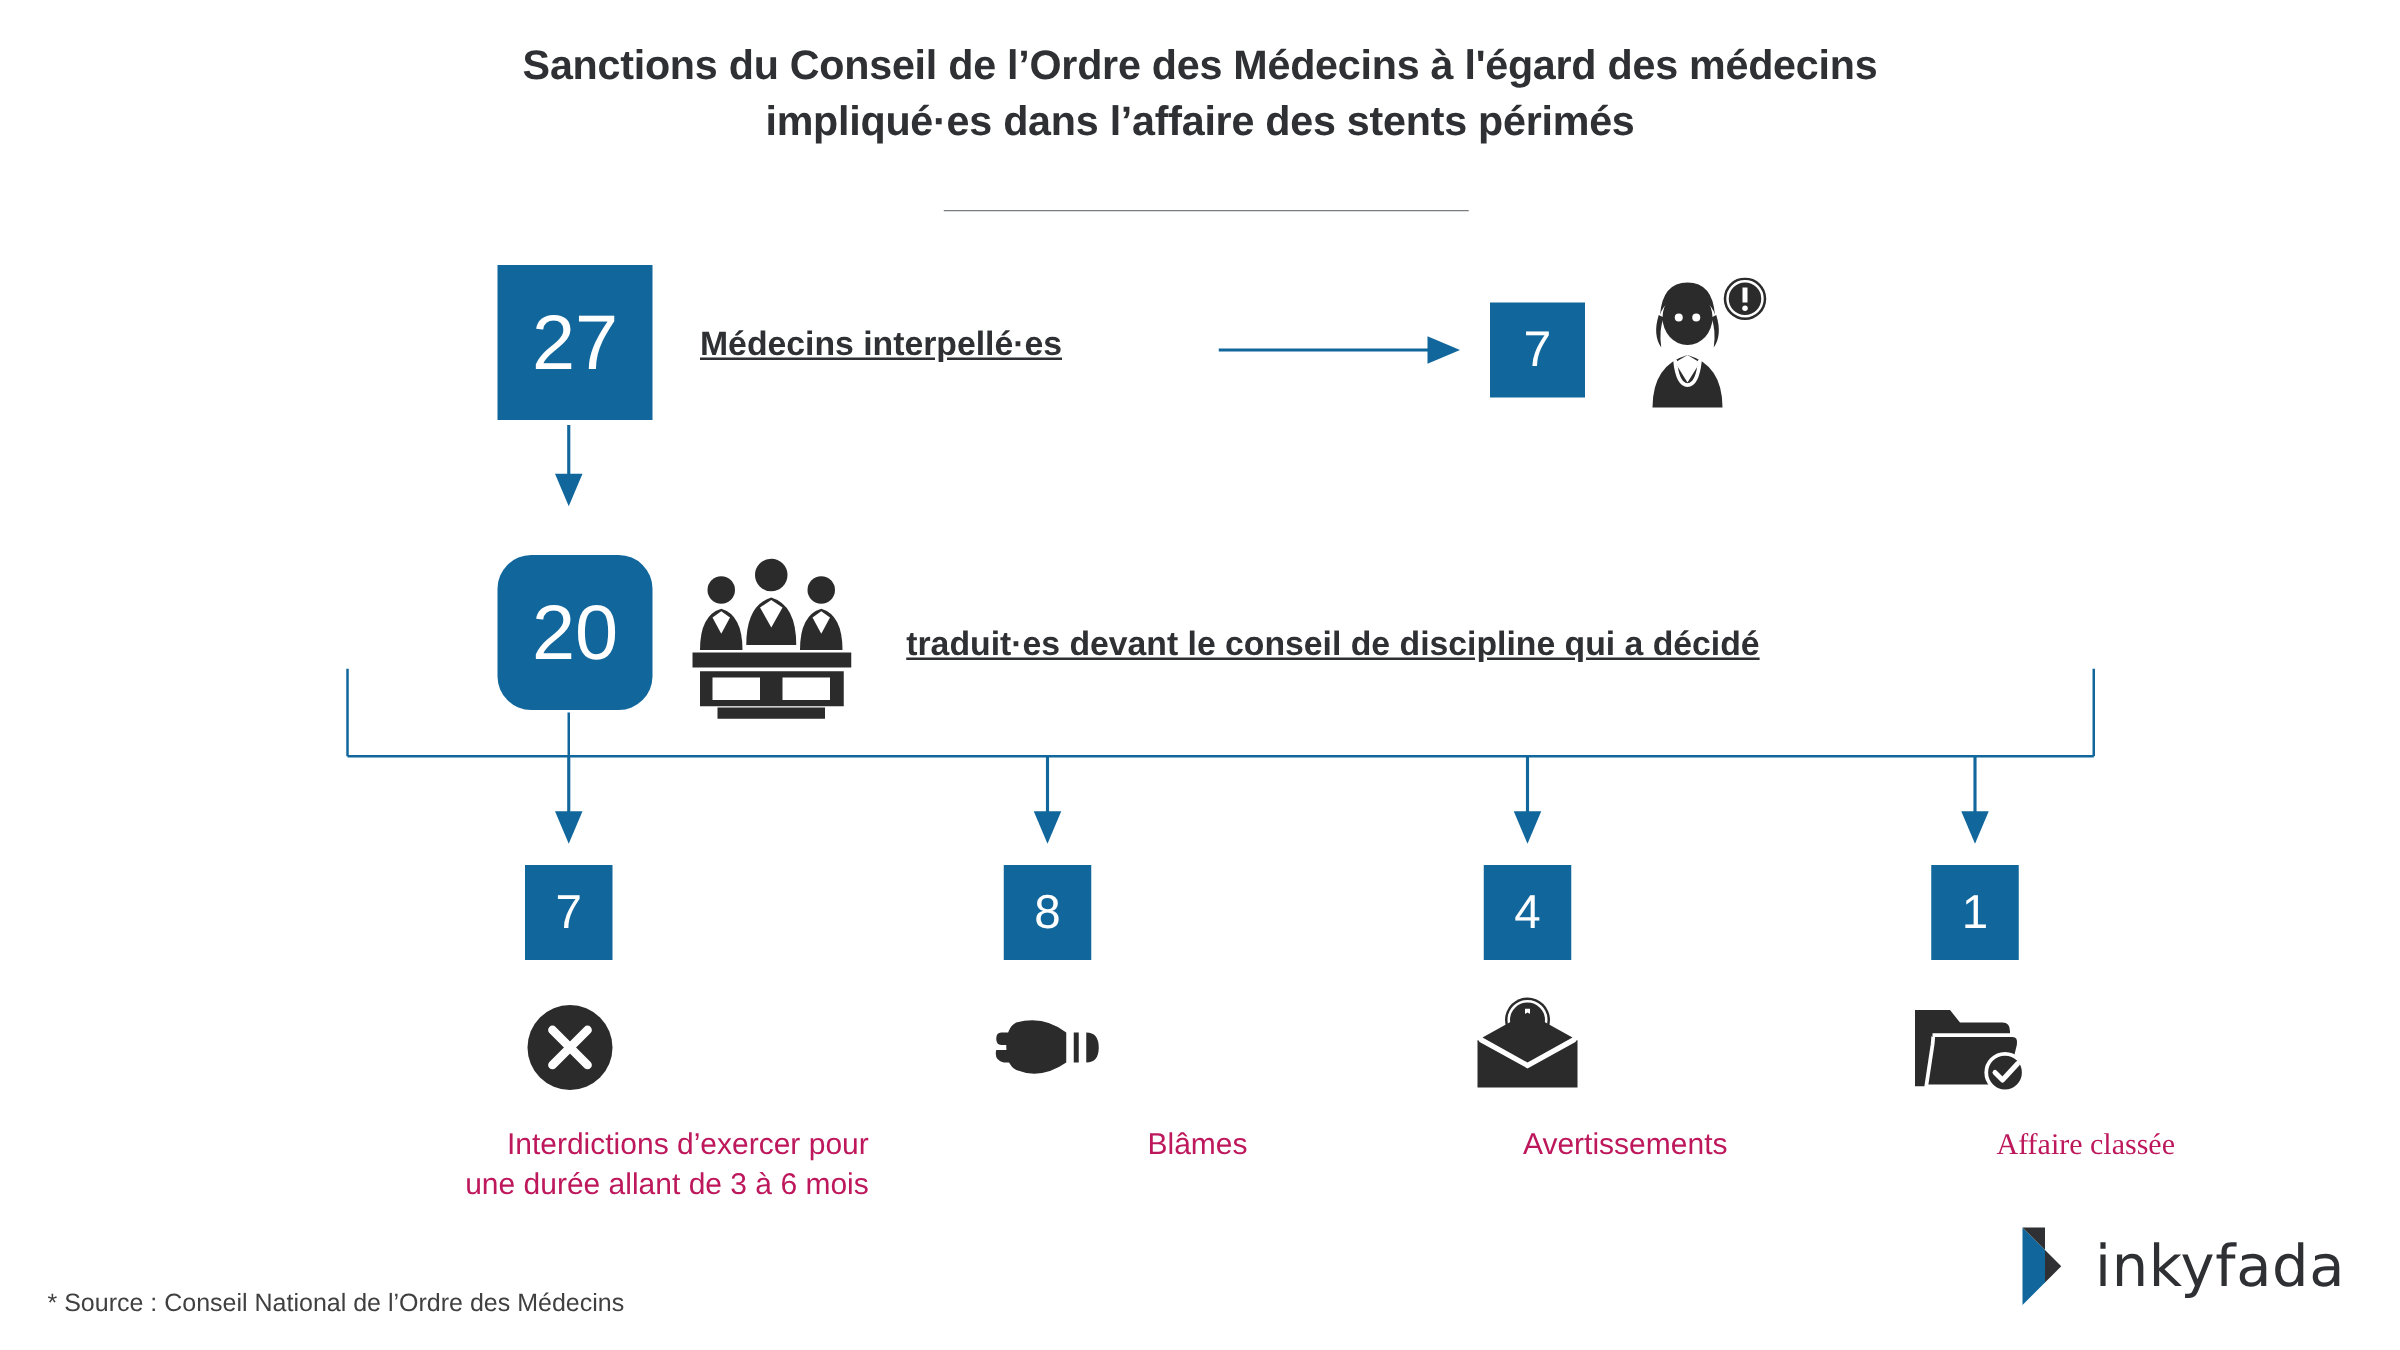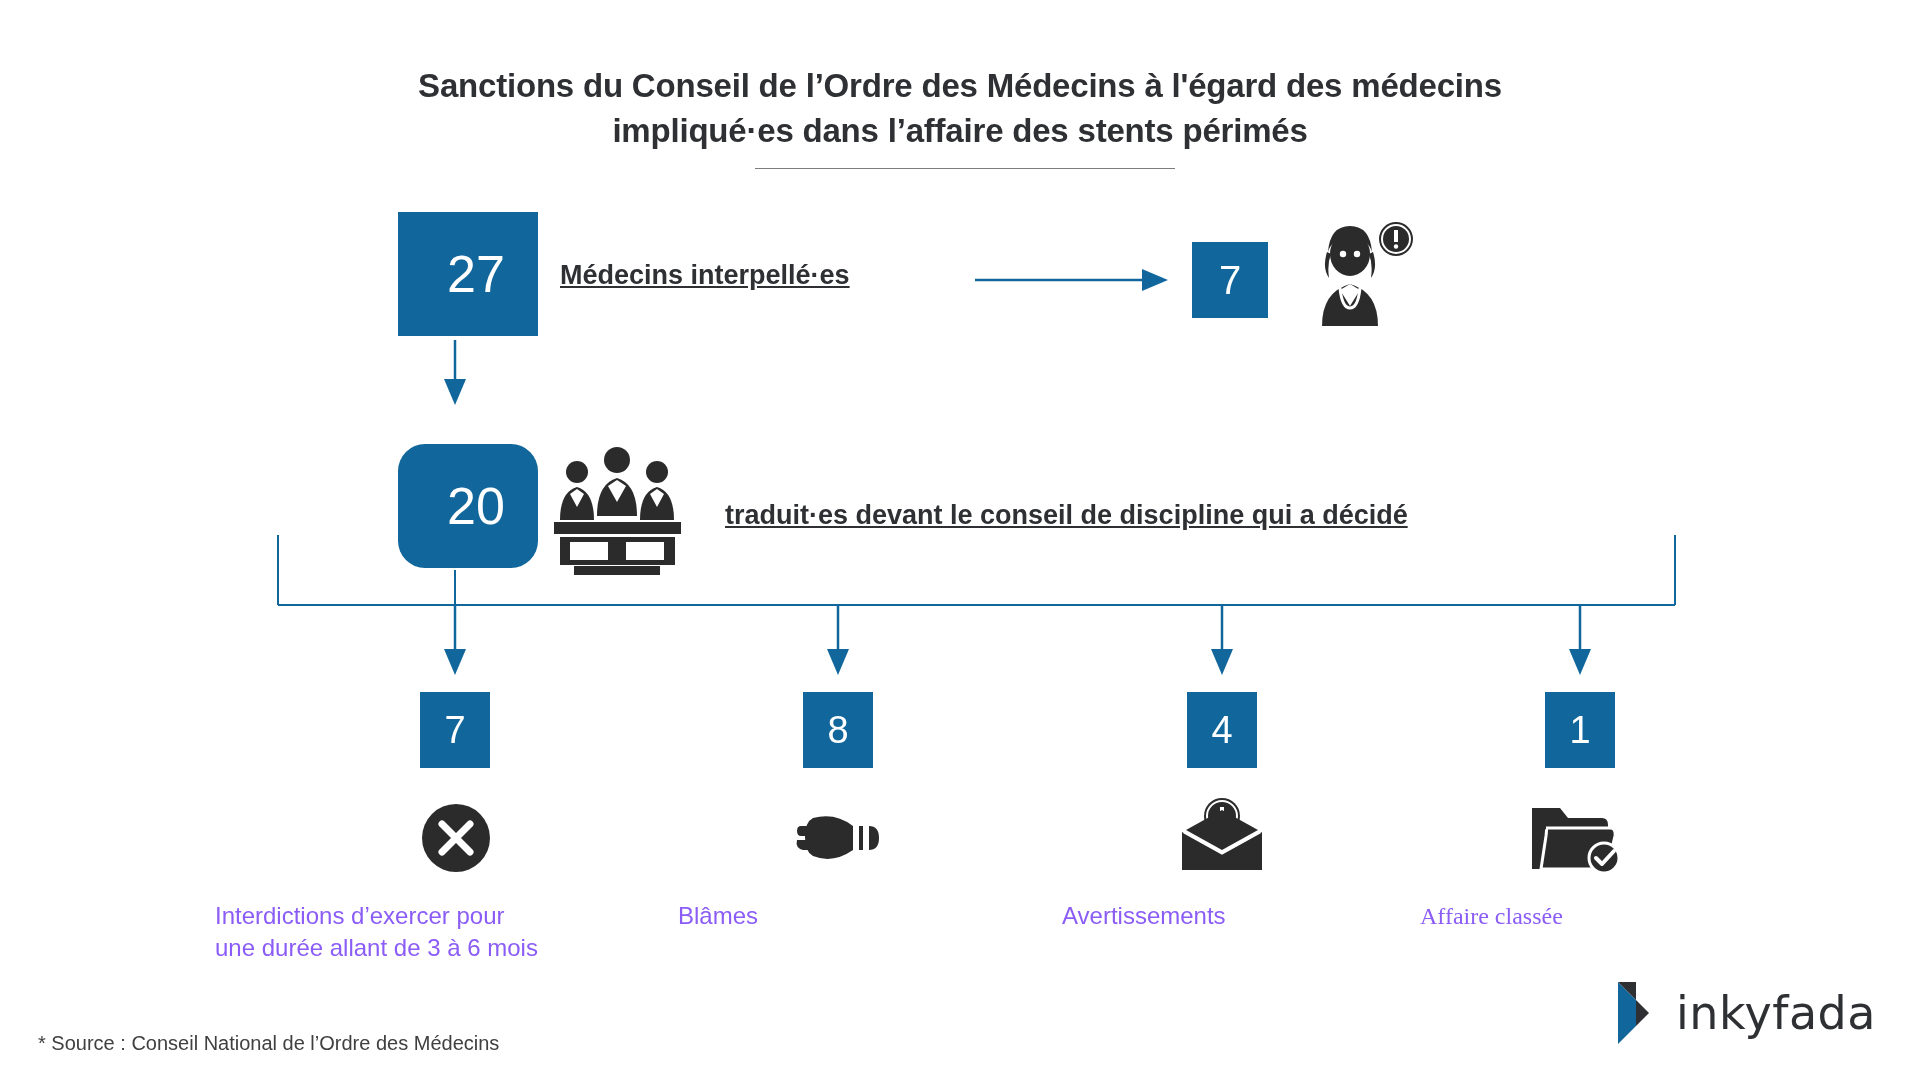--- a/index.html
+++ b/index.html
@@ -28,21 +28,20 @@
     position: absolute;
     left: 160px;
     top: 30px;
     width: 1600px;
     text-align: center;
     font-size: 33px;
     font-weight: bold;
     color: #2e3033;
     line-height: 1.35;
     letter-spacing: -0.2px;
-    margin-top: 34px;
   }
   .title-rule {
     position: absolute;
     left: 755px;
     top: 168px;
     width: 420px;
     height: 1px;
     background: #7a7d80;
   }
 
@@ -52,22 +51,21 @@
     background: #11679c;
     color: #ffffff;
     display: flex;
     align-items: center;
     justify-content: center;
     font-weight: normal;
   }
   .numbox.big {
     width: 124px;
     height: 124px;
-    font-size: 52px;
-    padding-left: 16px;
+    font-size: 62px;
   }
   .numbox.mid {
     width: 76px;
     height: 76px;
     font-size: 40px;
   }
   .numbox.small {
     width: 70px;
     height: 76px;
     font-size: 38px;
@@ -77,23 +75,23 @@
   .label-dark {
     position: absolute;
     color: #2e3033;
     font-weight: bold;
     font-size: 27px;
     white-space: nowrap;
     text-decoration: underline;
   }
   .label-plain {
     position: absolute;
-    color: #8b5cf6;
+    color: #be185d;
     font-size: 24px;
-    text-align: left;
+    text-align: right;
     line-height: 1.35;
   }
 
   
   #lines {
     position: absolute;
     left: 0; top: 0;
     width: 1920px;
     height: 1080px;
     pointer-events: none;

